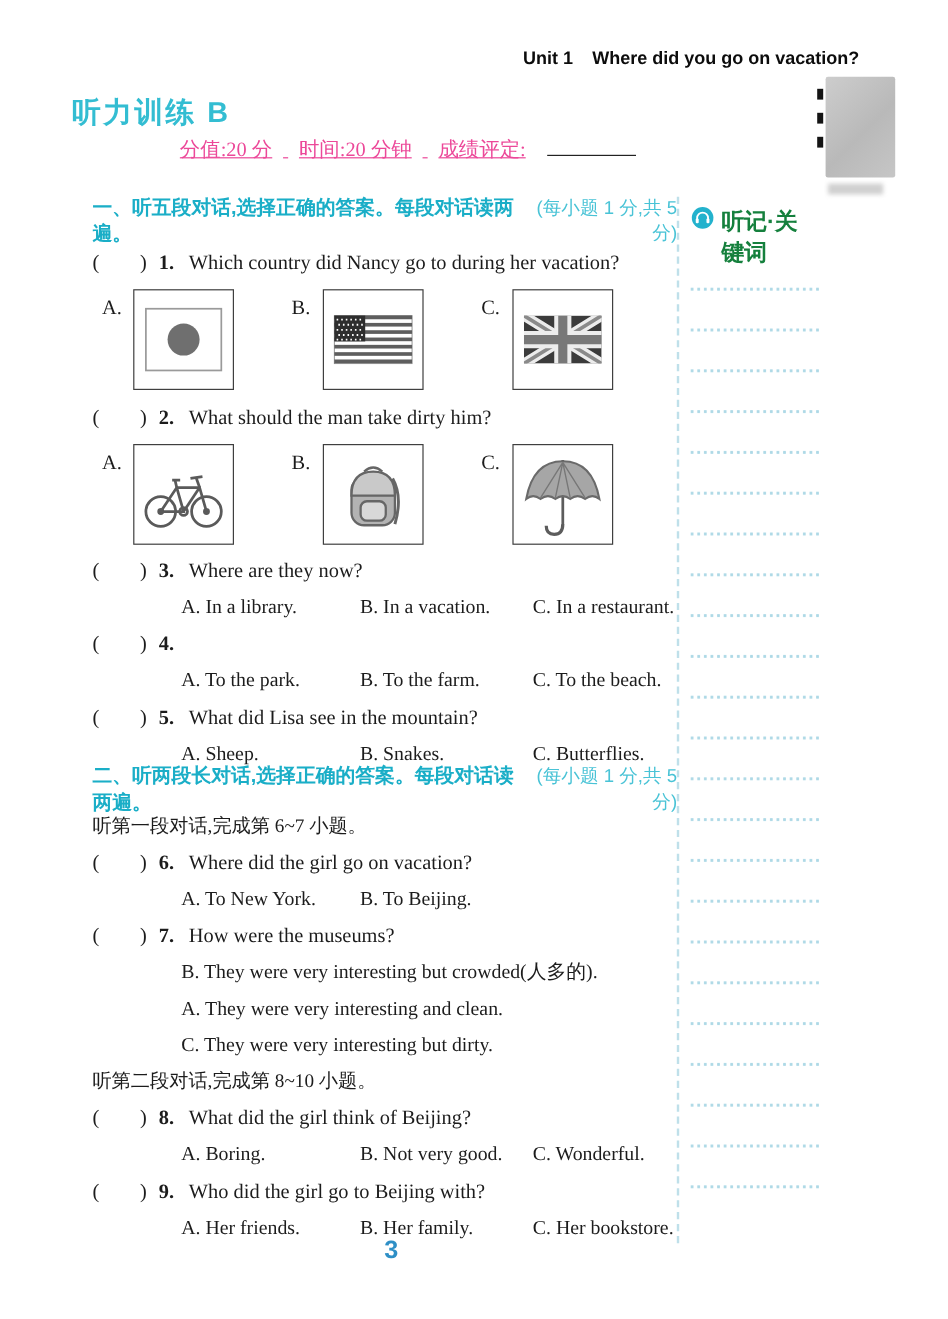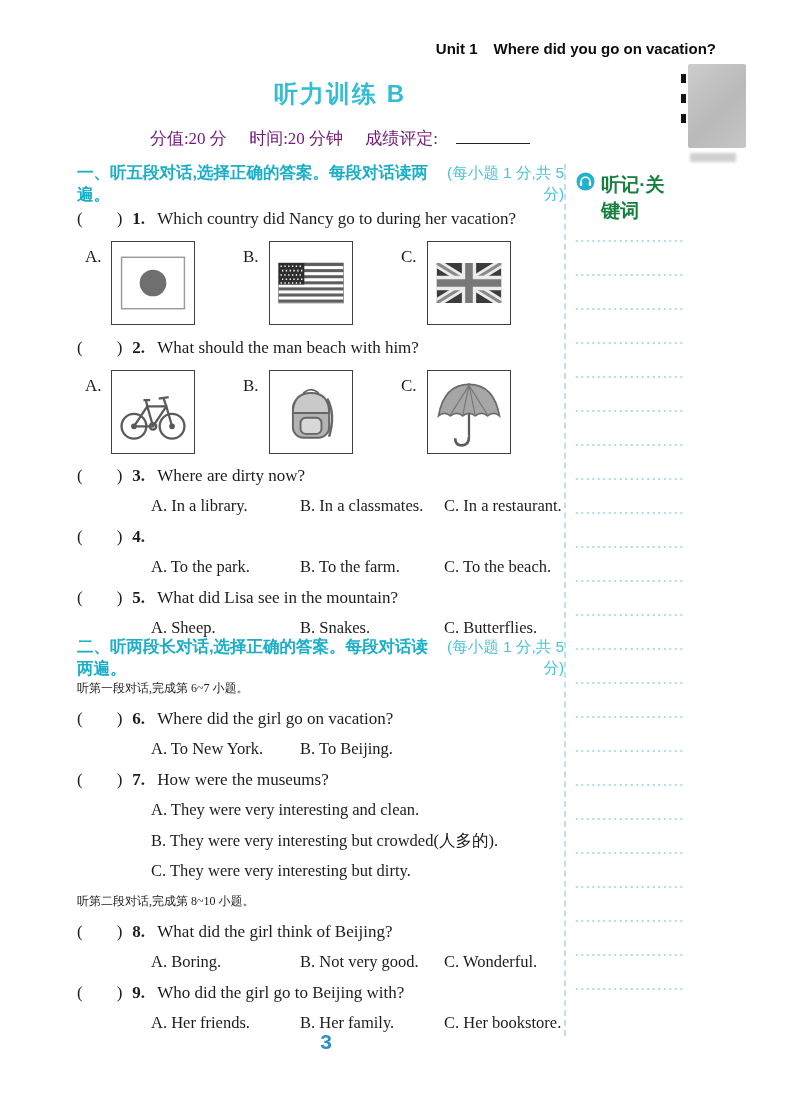--- a/index.html
+++ b/index.html
@@ -3,24 +3,24 @@
 <meta charset="utf-8">
 <style>
   html,body{margin:0;padding:0;background:#fff;}
   .page{position:relative;width:790px;height:1099px;background:#ffffff;overflow:hidden;
         font-family:"Liberation Serif","DejaVu Serif",serif;color:#1c1c1c;}
 
   
   .unit-header{position:absolute;top:40px;right:74px;font-family:"Liberation Sans","DejaVu Sans",sans-serif;
                font-weight:bold;font-size:15px;color:#0c0c0c;}
   .unit-header .u{margin-right:16px;}
-  .page-title{position:absolute;top:78px;left:60px;width:560px;text-align:center;
+  .page-title{position:absolute;top:78px;left:60px;width:560px;text-align:left;
               font-family:"Liberation Sans","DejaVu Sans",sans-serif;font-weight:600;
               font-size:24px;color:#33bdd2;letter-spacing:2px;}
-  .score-row{position:absolute;top:127px;left:40px;width:600px;text-align:center;font-size:17px;color:#701a75;}
+  .score-row{position:absolute;top:113px;left:40px;width:600px;text-align:center;font-size:17px;color:#ec4899;text-decoration:underline;}
   .score-row span{margin:0 9px;}
   .blank-underline{display:inline-block;width:74px;height:15px;border-bottom:1.5px solid #222;margin-left:1px;}
 
   
   .qr-wrap{position:absolute;top:64px;left:688px;width:62px;}
   .qr-box{width:58px;height:84px;background:linear-gradient(135deg,#cdcdcd,#b9b9b9 55%,#c6c6c6);
           filter:blur(0.5px);border-radius:2px;position:relative;}
   .qr-mark{position:absolute;left:-7px;width:5px;height:9px;background:#141414;}
   .qr-caption-smudge{width:46px;height:9px;margin:5px 0 0 2px;background:#d0d0d0;filter:blur(1.6px);}
 
@@ -36,21 +36,21 @@
          background-size:5.5px 34px;background-position:0 14px;}
 
   
   .sec-head{height:40px;display:flex;align-items:center;font-family:"Liberation Sans","DejaVu Sans",sans-serif;}
   .sec-head.second{height:30.4px;}
   .sec-head .h{font-weight:700;font-size:16.5px;color:#1aaec7;}
   .sec-head .note{font-weight:400;font-size:15.5px;color:#49c3d6;margin-left:2px;text-align:right;}
   .row{height:30.4px;display:flex;align-items:center;font-size:17px;}
   .pre{white-space:pre;margin-right:10px;}
   .num{display:inline-block;width:25px;font-weight:bold;}
-  .sub{font-size:12px;}
+  .sub{font-size:16px;}
   .opts{padding-left:74px;font-size:16.5px;}
   .oA{display:inline-block;width:149px;}
   .oB{display:inline-block;width:144px;}
   .oC{flex:1;}
   .optline{padding-left:74px;font-size:16.5px;}
 
   
   .row-img{height:98px;display:flex;align-items:center;padding-left:8px;}
   .imggroup{display:flex;align-items:flex-start;margin-right:48px;}
   .imglabel{width:26px;padding-top:6px;font-size:17px;}
@@ -154,21 +154,21 @@
                 <path d="M42 21 V63 M8 42 H76" stroke="#787878" stroke-width="8"></path>
               </g>
             </svg>
           </div>
         </div>
       </div>
 
       <div class="row">
         <span class="pre">(        )</span>
         <span class="num">2.</span>
-        <span>What should the man beach with him?</span>
+        <span>What should the man take dirty him?</span>
       </div>
 
       <div class="row-img">
         <div class="imggroup">
           <span class="imglabel">A.</span>
           <div class="imgbox">
             <svg width="80" height="80" viewBox="0 0 84 84">
               <g stroke="#5a5a5a" fill="none" stroke-width="2.4">
                 <circle cx="22" cy="57" r="13"></circle>
                   <circle cx="62" cy="57" r="13"></circle>
@@ -209,25 +209,25 @@
               <path d="M10 46 Q16 13 42 13 Q68 13 74 46 Q68 41 61.5 46 Q55 41 48.5 46 Q42 41 35.5 46 Q29 41 22.5 46 Q16 41 10 46 Z" fill="#a6a6a6" stroke="#6a6a6a" stroke-width="1.8"></path>
               <path d="M42 14 L22.5 45 M42 14 L61.5 45 M42 14 L35.5 45 M42 14 L48.5 45" stroke="#777777" stroke-width="1.2" fill="none"></path>
             </svg>
           </div>
         </div>
       </div>
 
       <div class="row">
         <span class="pre">(        )</span>
         <span class="num">3.</span>
-        <span>Where are dirty now?</span>
+        <span>Where are they now?</span>
       </div>
       <div class="row opts">
         <span class="oA">A. In a library.</span>
-        <span class="oB">B. In a classmates.</span>
+        <span class="oB">B. In a vacation.</span>
         <span class="oC">C. In a restaurant.</span>
       </div>
 
       <div class="row">
         <span class="pre">(        )</span>
         <span class="num">4.</span>
       </div>
       <div class="row opts">
         <span class="oA">A. To the park.</span>
         <span class="oB">B. To the farm.</span>
@@ -260,22 +260,22 @@
       <div class="row opts">
         <span class="oA">A. To New York.</span>
         <span class="oB">B. To Beijing.</span>
       </div>
 
       <div class="row">
         <span class="pre">(        )</span>
         <span class="num">7.</span>
         <span>How were the museums?</span>
       </div>
+      <div class="row optline">B. They were very interesting but crowded(人多的).</div>
       <div class="row optline">A. They were very interesting and clean.</div>
-      <div class="row optline">B. They were very interesting but crowded(人多的).</div>
       <div class="row optline">C. They were very interesting but dirty.</div>
 
       <div class="row sub">听第二段对话,完成第 8~10 小题。</div>
 
       <div class="row">
         <span class="pre">(        )</span>
         <span class="num">8.</span>
         <span>What did the girl think of Beijing?</span>
       </div>
       <div class="row opts">

